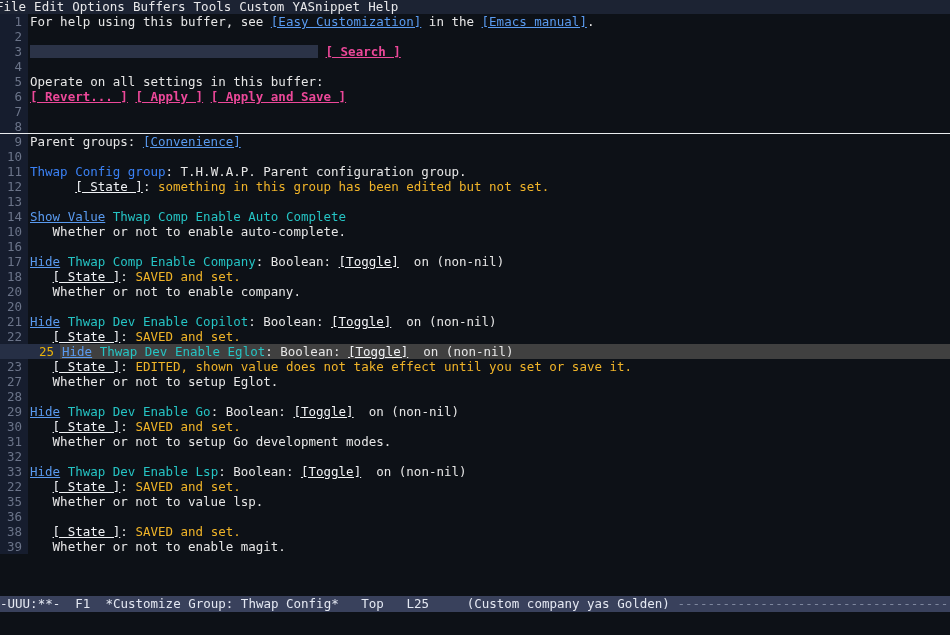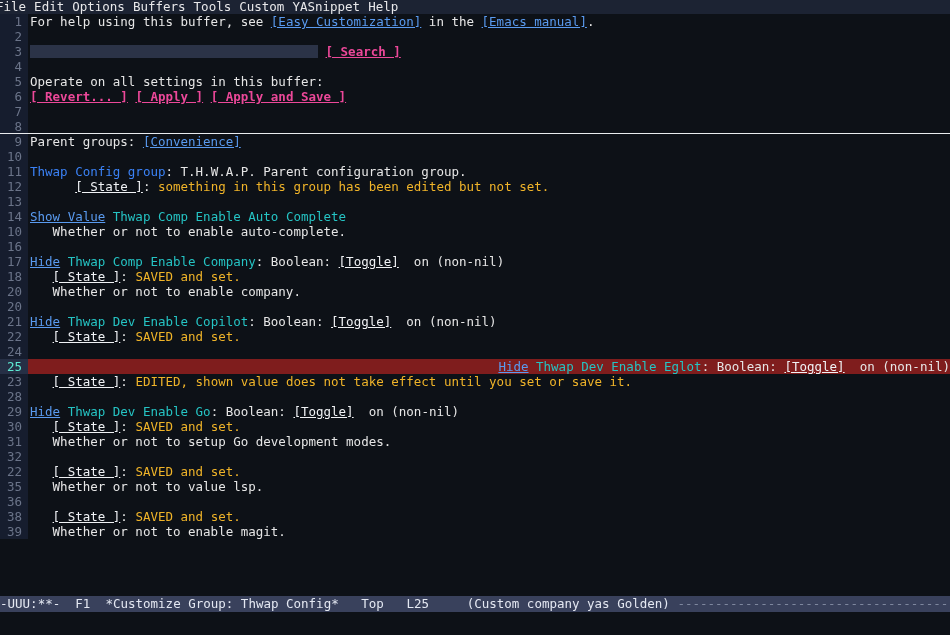--- a/index.html
+++ b/index.html
@@ -54,26 +54,26 @@
     width: 22px;
     min-width: 22px;
     text-align: right;
     padding-right: 6px;
     background: #161d2e;
     color: #6b7489;
     font-size: 12.5px;
     user-select: none;
   }
   .line.current .ln {
-    color: #5eead4;
+    color: #eab308;
     background: #262f45;
+    padding-left: 32px;
   }
   .line.current .txt {
-    background: #7f1d1d;
-    text-align: right;
+    background: #404040;
   }
   .txt {
     flex: 1;
     padding-left: 2px;
     overflow: hidden;
   }
 
   
   .link {
     color: #5a9bf0;
@@ -246,34 +246,34 @@
   </div>
 
   <div class="line">
     <span class="ln">21</span>
     <span class="txt"><span class="link">Hide</span><span class="plain"> </span><span class="vartag">Thwap Dev Enable Copilot</span><span class="plain">: Boolean: </span><span class="link-state">[Toggle]</span><span class="plain">  on (non-nil)</span></span>
   </div>
   <div class="line">
     <span class="ln">22</span>
     <span class="txt"><span class="plain">   </span><span class="link-state">[ State ]</span><span class="plain">: </span><span class="statemsg">SAVED and set.</span></span>
   </div>
-  <div class="line">
-    <span class="ln">24</span>
-    <span class="txt"></span>
-  </div>
 
   <div class="line current">
     <span class="ln">25</span>
     <span class="txt"><span class="link">Hide</span><span class="plain"> </span><span class="vartag">Thwap Dev Enable Eglot</span><span class="plain">: Boolean: </span><span class="link-state">[Toggle]</span><span class="plain">  on (non-nil)</span></span>
   </div>
   <div class="line">
     <span class="ln">23</span>
     <span class="txt"><span class="plain">   </span><span class="link-state">[ State ]</span><span class="plain">: </span><span class="statemsg">EDITED, shown value does not take effect until you set or save it.</span></span>
   </div>
   <div class="line">
+    <span class="ln">27</span>
+    <span class="txt"><span class="plain">   </span><span class="plain">Whether or not to setup Eglot.</span></span>
+  </div>
+  <div class="line">
     <span class="ln">28</span>
     <span class="txt"></span>
   </div>
 
   <div class="line">
     <span class="ln">29</span>
     <span class="txt"><span class="link">Hide</span><span class="plain"> </span><span class="vartag">Thwap Dev Enable Go</span><span class="plain">: Boolean: </span><span class="link-state">[Toggle]</span><span class="plain">  on (non-nil)</span></span>
   </div>
   <div class="line">
     <span class="ln">30</span>
@@ -282,20 +282,24 @@
   <div class="line">
     <span class="ln">31</span>
     <span class="txt"><span class="plain">   </span><span class="plain">Whether or not to setup Go development modes.</span></span>
   </div>
   <div class="line">
     <span class="ln">32</span>
     <span class="txt"></span>
   </div>
 
   <div class="line">
+    <span class="ln">33</span>
+    <span class="txt"><span class="link">Hide</span><span class="plain"> </span><span class="vartag">Thwap Dev Enable Lsp</span><span class="plain">: Boolean: </span><span class="link-state">[Toggle]</span><span class="plain">  on (non-nil)</span></span>
+  </div>
+  <div class="line">
     <span class="ln">22</span>
     <span class="txt"><span class="plain">   </span><span class="link-state">[ State ]</span><span class="plain">: </span><span class="statemsg">SAVED and set.</span></span>
   </div>
   <div class="line">
     <span class="ln">35</span>
     <span class="txt"><span class="plain">   </span><span class="plain">Whether or not to value lsp.</span></span>
   </div>
   <div class="line">
     <span class="ln">36</span>
     <span class="txt"></span>

